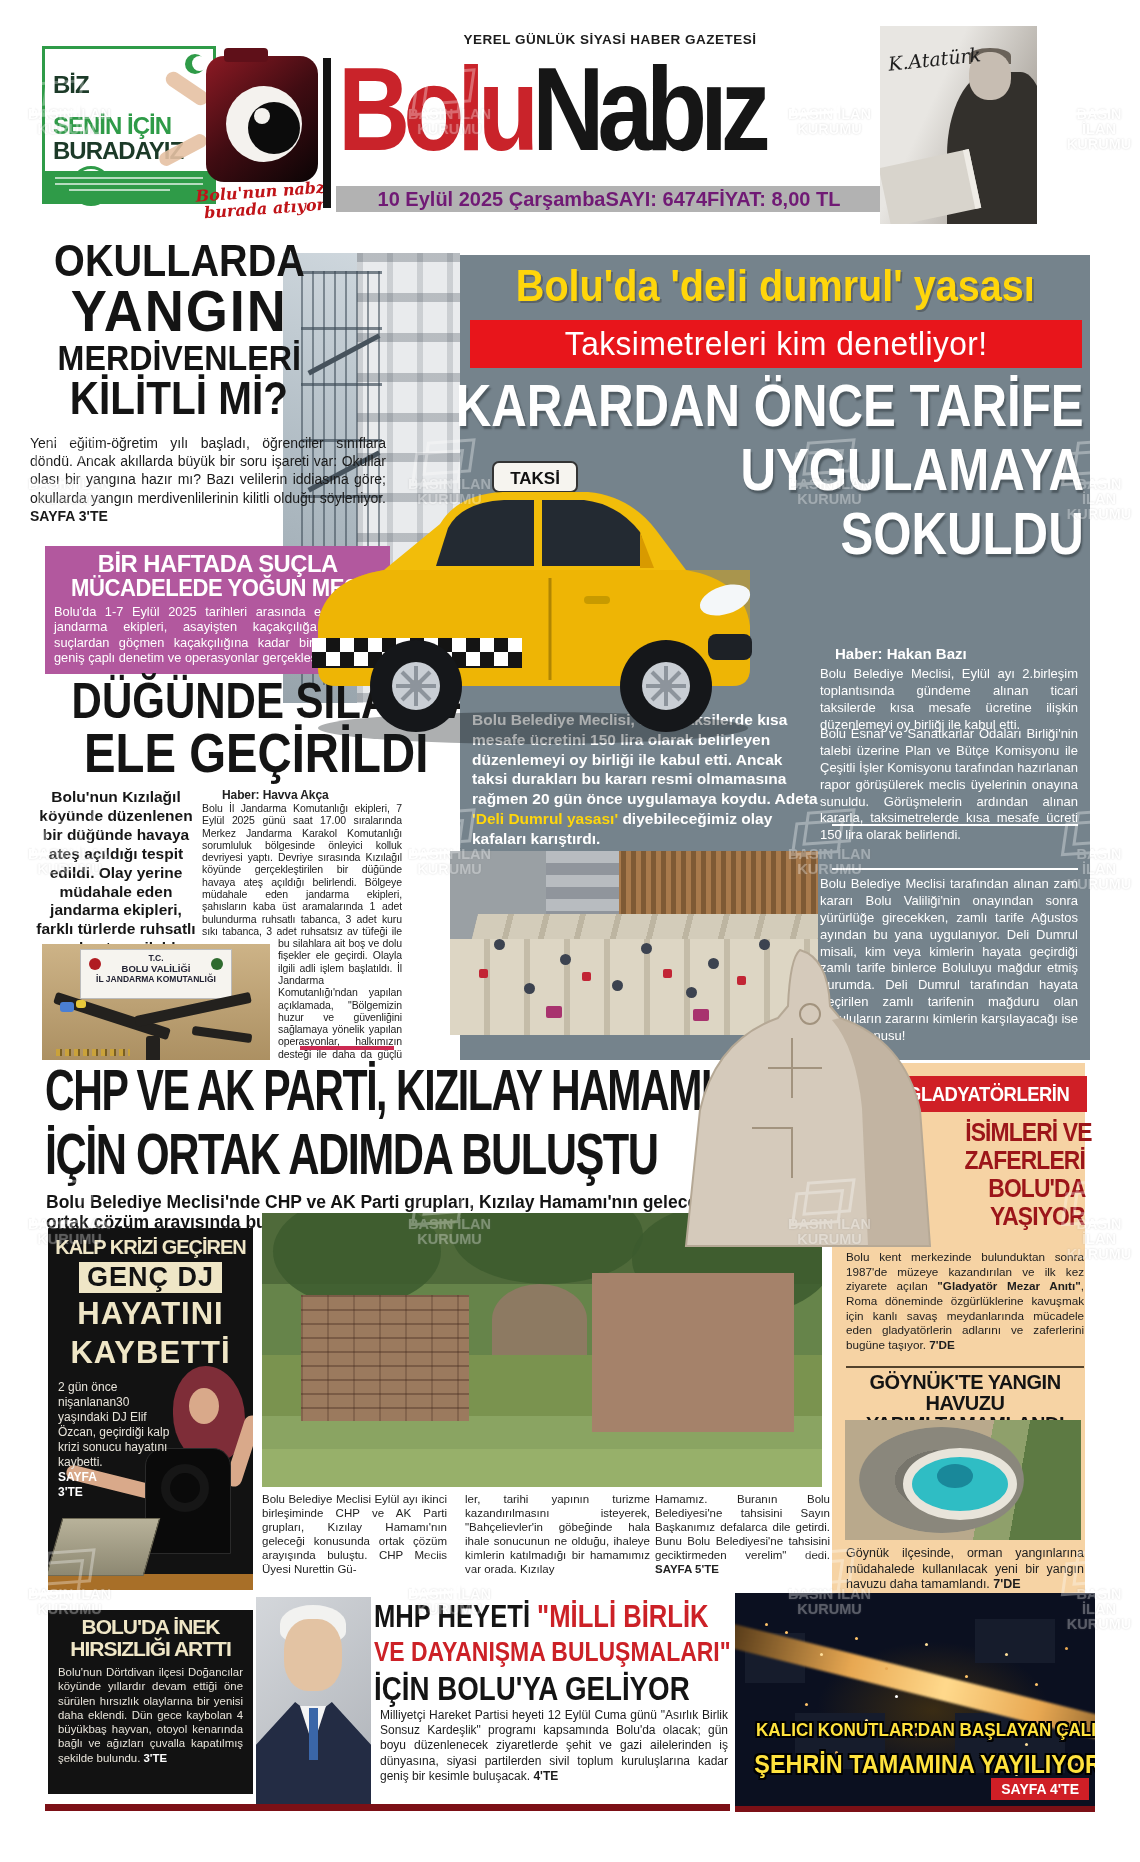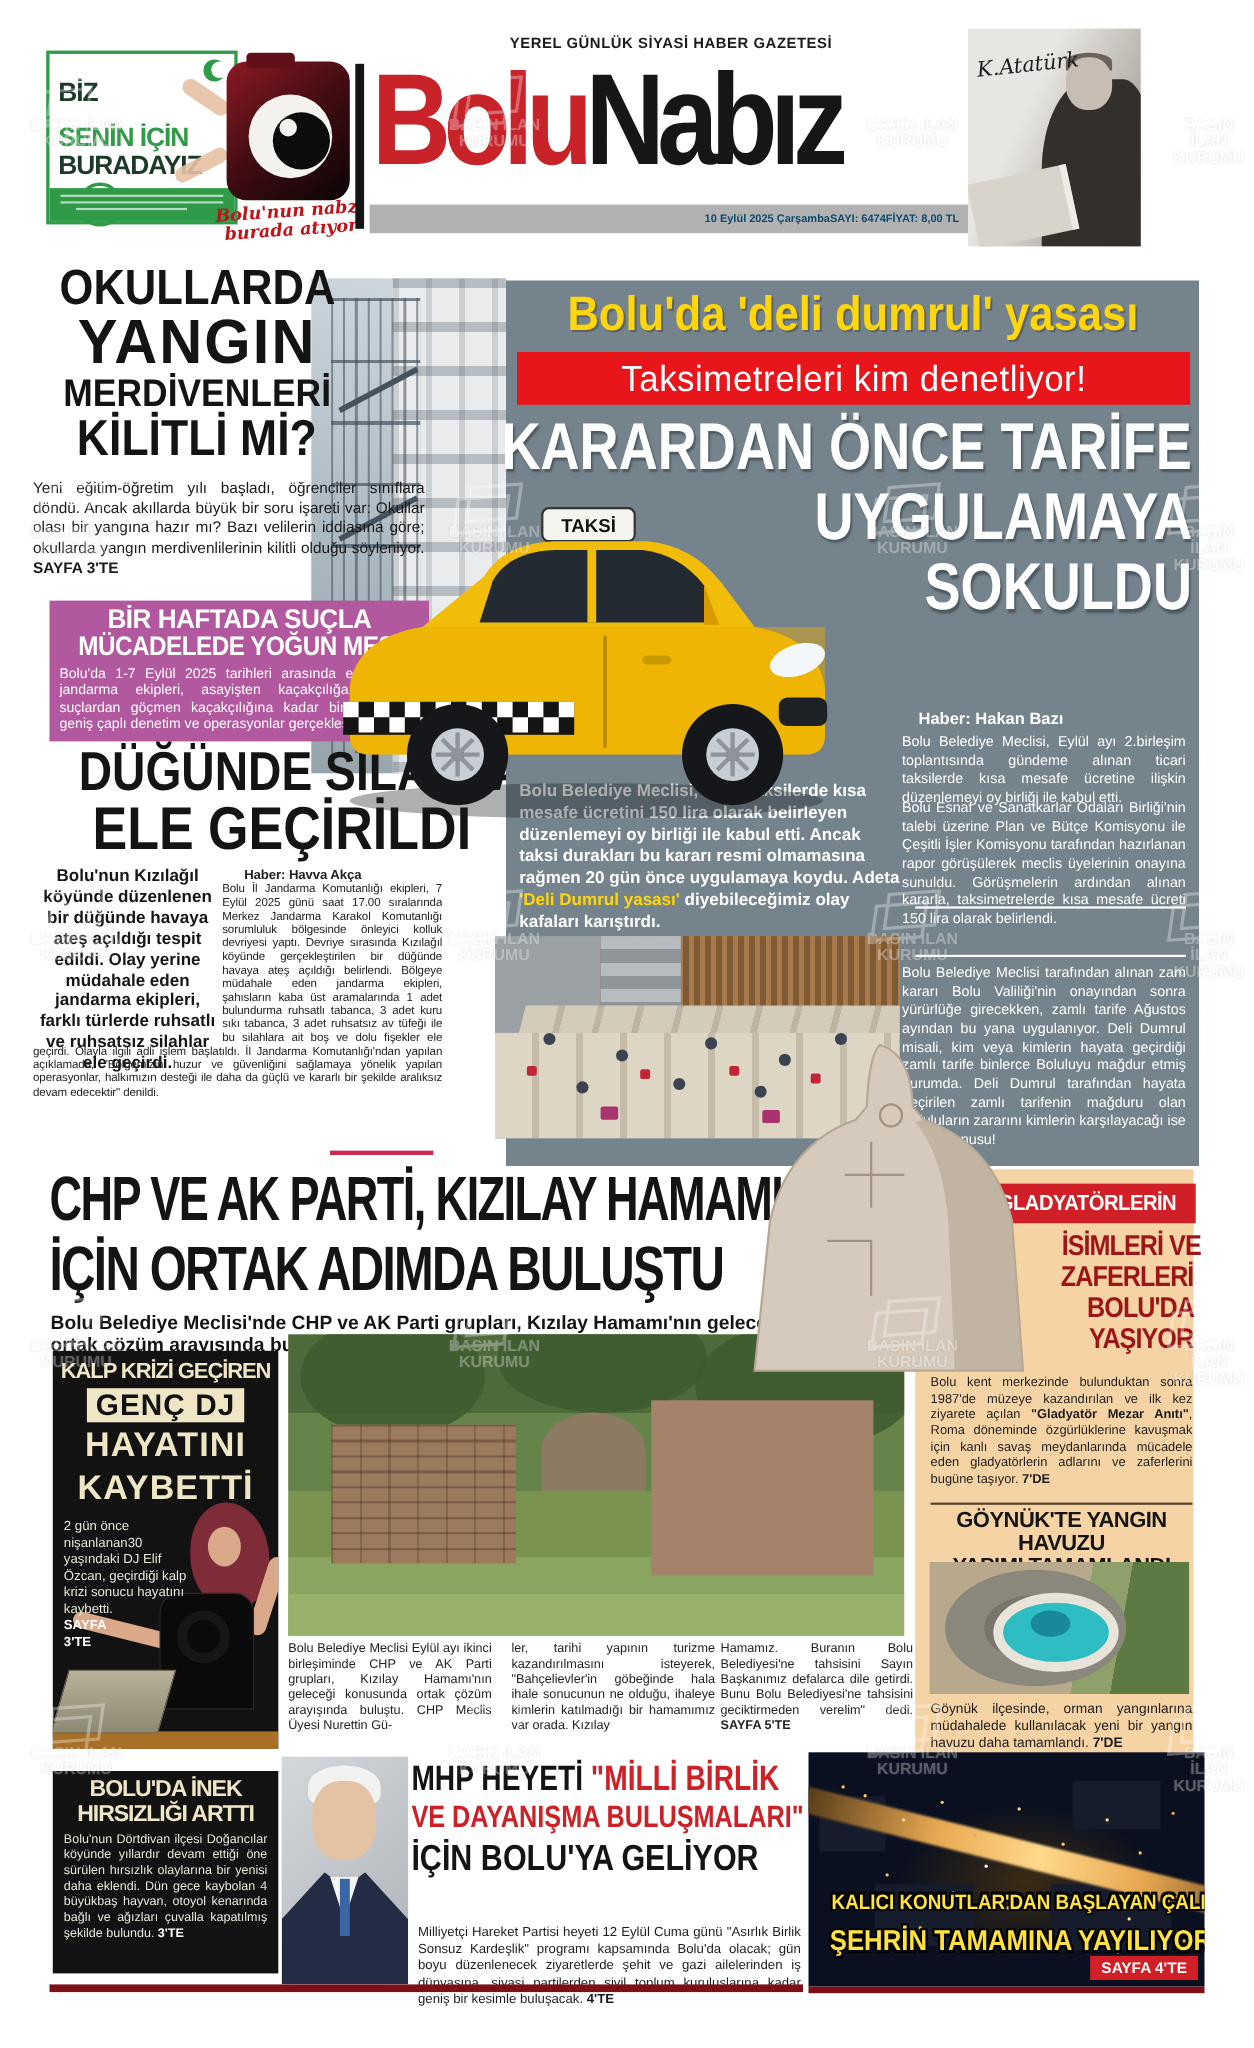--- a/index.html
+++ b/index.html
@@ -27,21 +27,21 @@
   #cam-lens{left:226px;top:86px;width:76px;height:76px;border-radius:50%;background:#f4f2ee;}
   #cam-pupil{left:248px;top:102px;width:52px;height:52px;border-radius:50%;background:#0c0c0c;}
   #cam-glint{left:254px;top:108px;width:16px;height:16px;border-radius:50%;background:#f4f2ee;}
   #sep-bar{left:323px;top:58px;width:8px;height:150px;background:#141414;}
   #masthead-tagline{left:330px;top:32px;width:560px;text-align:center;font-size:13.5px;font-weight:bold;letter-spacing:.5px;color:#1c1c1c;}
   #logo{left:338px;top:50px;height:136px;font-size:100px;font-weight:bold;letter-spacing:-7px;line-height:1;
         transform:scale(1,1.18);transform-origin:0 0;white-space:nowrap;}
   #cam-script{left:188px;top:184px;width:152px;text-align:center;color:#c01318;
               font-family:"DejaVu Serif",serif;font-style:italic;font-weight:bold;font-size:16px;line-height:1.05;transform:rotate(-4deg);}
   #datebar{left:336px;top:186px;width:546px;height:26px;background:#b2b2b2;display:flex;align-items:center;
-           justify-content:flex-end;font-size:10px;font-weight:bold;color:#0c4a6e;padding:0 10px;box-sizing:border-box;}
+           justify-content:center;font-size:20px;font-weight:bold;color:#701a75;padding:0 10px;box-sizing:border-box;}
   #ataturk{left:880px;top:26px;width:157px;height:198px;background:linear-gradient(115deg,#e8e6e2 35%,#b8b3ac 70%,#8e8880);overflow:hidden;}
   #ata-suit{position:absolute;right:-8px;bottom:0;width:98px;height:152px;background:#33302c;border-radius:45% 25% 0 0/55% 35% 0 0;}
   #ata-head{position:absolute;right:26px;top:26px;width:42px;height:48px;background:#c7bdb2;border-radius:45%;}
   #ata-hair{position:absolute;right:26px;top:22px;width:42px;height:16px;background:#6a6259;border-radius:50% 50% 0 0;}
   #ata-book{position:absolute;left:4px;bottom:6px;width:86px;height:60px;background:#d8d4cc;border-right:6px solid #efece6;transform:rotate(-12deg);}
   #ata-sign{position:absolute;left:8px;top:22px;font-family:"DejaVu Serif",serif;font-style:italic;font-size:19px;color:#1d1d1d;transform:rotate(-6deg);}
   
   #stairs{left:283px;top:253px;width:177px;height:450px;background:linear-gradient(200deg,#d3dbe1,#aebac2 55%,#97a3ab);overflow:hidden;}
   #stairs-bldg{position:absolute;right:0;top:0;width:58%;height:100%;background:#e9ebed;
     background-image:repeating-linear-gradient(180deg,rgba(70,80,90,.30) 0 9px,transparent 9px 40px),
@@ -141,21 +141,21 @@
   #inek .l{text-align:center;font-weight:bold;font-size:21px;line-height:1.05;letter-spacing:-1px;}
   #inek-body{margin-top:5px;font-size:11.4px;line-height:1.25;color:#e8e4da;}
   #mhp-photo{left:256px;top:1597px;width:115px;height:207px;background:linear-gradient(135deg,#d4d7db,#aeb2b8);overflow:hidden;}
   #mhp-hair{position:absolute;left:24px;top:8px;width:66px;height:38px;background:#f2f2f0;border-radius:50% 50% 30% 30%;}
   #mhp-face{position:absolute;left:28px;top:22px;width:58px;height:72px;background:#e3c3a3;border-radius:42%;}
   #mhp-suit{position:absolute;left:0;bottom:0;width:100%;height:102px;background:#232c44;
             clip-path:polygon(0 100%,0 42%,34% 0,50% 14%,66% 0,100% 42%,100% 100%);}
   #mhp-shirt{position:absolute;left:44px;bottom:58px;width:26px;height:40px;background:#f4f4f4;clip-path:polygon(0 0,100% 0,50% 100%);}
   #mhp-tie{position:absolute;left:53px;bottom:44px;width:9px;height:52px;background:#3a66a8;}
   .mhp-l{position:absolute;left:374px;font-weight:bold;line-height:1;}
-  #mhp-body{left:380px;top:1749px;width:348px;font-size:12px;line-height:1.27;color:#1c1c1c;}
+  #mhp-body{left:380px;top:1708px;width:348px;font-size:12px;line-height:1.27;color:#1c1c1c;}
   #rule-left{left:45px;top:1804px;width:685px;height:7px;background:#7c1016;}
   #rule-right{left:735px;top:1806px;width:360px;height:6px;background:#7c1016;}
   #night{left:735px;top:1593px;width:360px;height:213px;background:#0b1020;overflow:hidden;}
   #night-glow{position:absolute;left:20%;top:20%;width:70%;height:70%;background:radial-gradient(ellipse,#3a2c14 0%,transparent 65%);}
   #night-road{position:absolute;left:-30px;top:84px;width:480px;height:24px;transform:rotate(14deg);
     background:linear-gradient(90deg,#402a10,#e8a852 30%,#ffd98c 50%,#e8a852 70%,#402a10);filter:blur(1px);}
   .bldg{position:absolute;background:#161c2c;}
   #night-dots{position:absolute;left:30px;top:30px;width:3px;height:3px;background:#ffc46a;border-radius:50%;
     box-shadow:20px 8px #ffc46a,55px 30px #ffdf9a,90px 14px #ffc46a,120px 44px #e8a852,160px 20px #ffdf9a,
       200px 52px #ffc46a,240px 30px #ffdf9a,270px 60px #ffc46a,300px 24px #e8a852,40px 80px #ffc46a,
@@ -251,20 +251,36 @@
     </div>
   </div>
 
   <div class="abs hl" id="dug-h">
     <span class="sxc" style="font-size:50px;transform:scaleX(.84);">DÜĞÜNDE SİLAHLAR</span><br>
     <span class="sxc" style="font-size:55px;transform:scaleX(.86);">ELE GEÇİRİLDİ</span>
   </div>
 
   <div class="abs" id="dug-art">
     <div id="dug-intro">Bolu'nun Kızılağıl köyünde düzenlenen bir düğünde havaya ateş açıldığı tespit edildi. Olay yerine müdahale eden jandarma ekipleri, farklı türlerde ruhsatlı ve ruhsatsız silahlar ele geçirdi.</div>
+    <div id="silah">
+      <div id="silah-sign">
+        <div class="emb" style="left:8px;background:#b01c22;"></div>
+        <div class="emb" style="right:8px;background:#2f6b2f;"></div>
+        <div style="font-size:8.5px;">T.C.</div>
+        <div style="font-size:9.5px;">BOLU VALİLİĞİ</div>
+        <div style="font-size:8.5px;">İL JANDARMA KOMUTANLIĞI</div>
+      </div>
+      <div class="gun" style="left:10px;top:66px;width:120px;height:12px;transform:rotate(18deg);"></div>
+      <div class="gun" style="left:92px;top:60px;width:118px;height:11px;transform:rotate(-12deg);"></div>
+      <div class="gun" style="left:150px;top:86px;width:60px;height:9px;transform:rotate(8deg);"></div>
+      <div class="gun" style="left:104px;top:92px;width:14px;height:26px;"></div>
+      <div id="bullets"></div>
+      <div style="position:absolute;left:18px;top:58px;width:14px;height:10px;background:#4a7fd4;border-radius:3px;"></div>
+      <div style="position:absolute;left:34px;top:56px;width:10px;height:8px;background:#e8c83a;border-radius:3px;"></div>
+    </div>
     <div id="dug-body" class="just">
       <b style="font-size:12px;padding-left:20px;">Haber: Havva Akça</b><br>
       <span>Bolu İl Jandarma Komutanlığı ekipleri, 7 Eylül 2025 günü saat 17.00 sıralarında Merkez Jandarma Karakol Komutanlığı sorumluluk bölgesinde önleyici kolluk devriyesi yaptı. Devriye sırasında Kızılağıl köyünde gerçekleştirilen bir düğünde havaya ateş açıldığı belirlendi. Bölgeye müdahale eden jandarma ekipleri, şahısların kaba üst aramalarında 1 adet bulundurma ruhsatlı tabanca, 3 adet kuru sıkı tabanca, 3 adet ruhsatsız av tüfeği ile bu silahlara ait boş ve dolu fişekler ele geçirdi. Olayla ilgili adli işlem başlatıldı. İl Jandarma Komutanlığı'ndan yapılan açıklamada, "Bölgemizin huzur ve güvenliğini sağlamaya yönelik yapılan operasyonlar, halkımızın desteği ile daha da güçlü ve kararlı bir şekilde aralıksız devam edecektir" denildi.</span>
     </div>
   </div>
   <div class="abs" id="pink-rule"></div>
 
   <div class="abs" id="panel"></div>
   <div class="abs" id="kicker"><span class="sxc" style="transform:scaleX(.9);">Bolu'da 'deli dumrul' yasası</span></div>
   <div class="abs" id="redbar">

